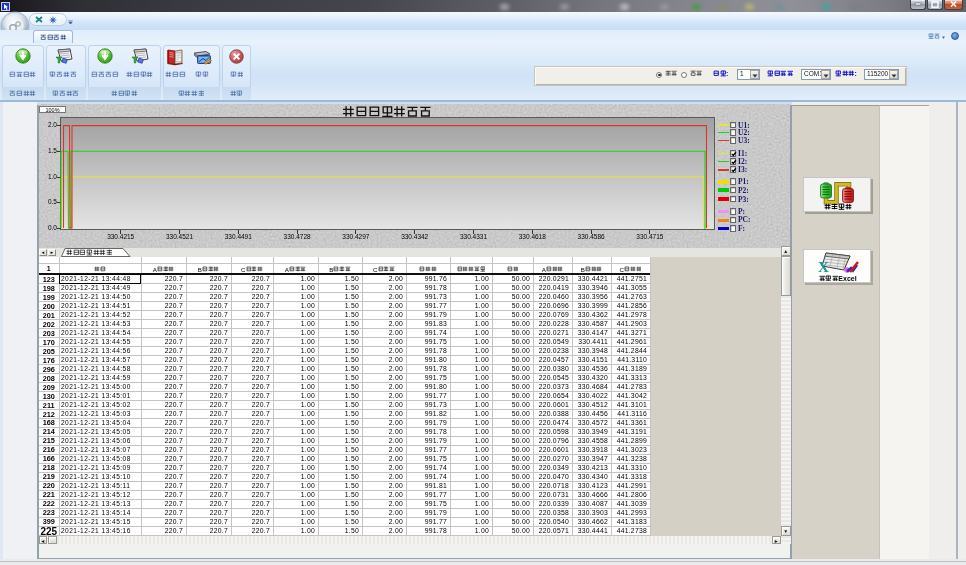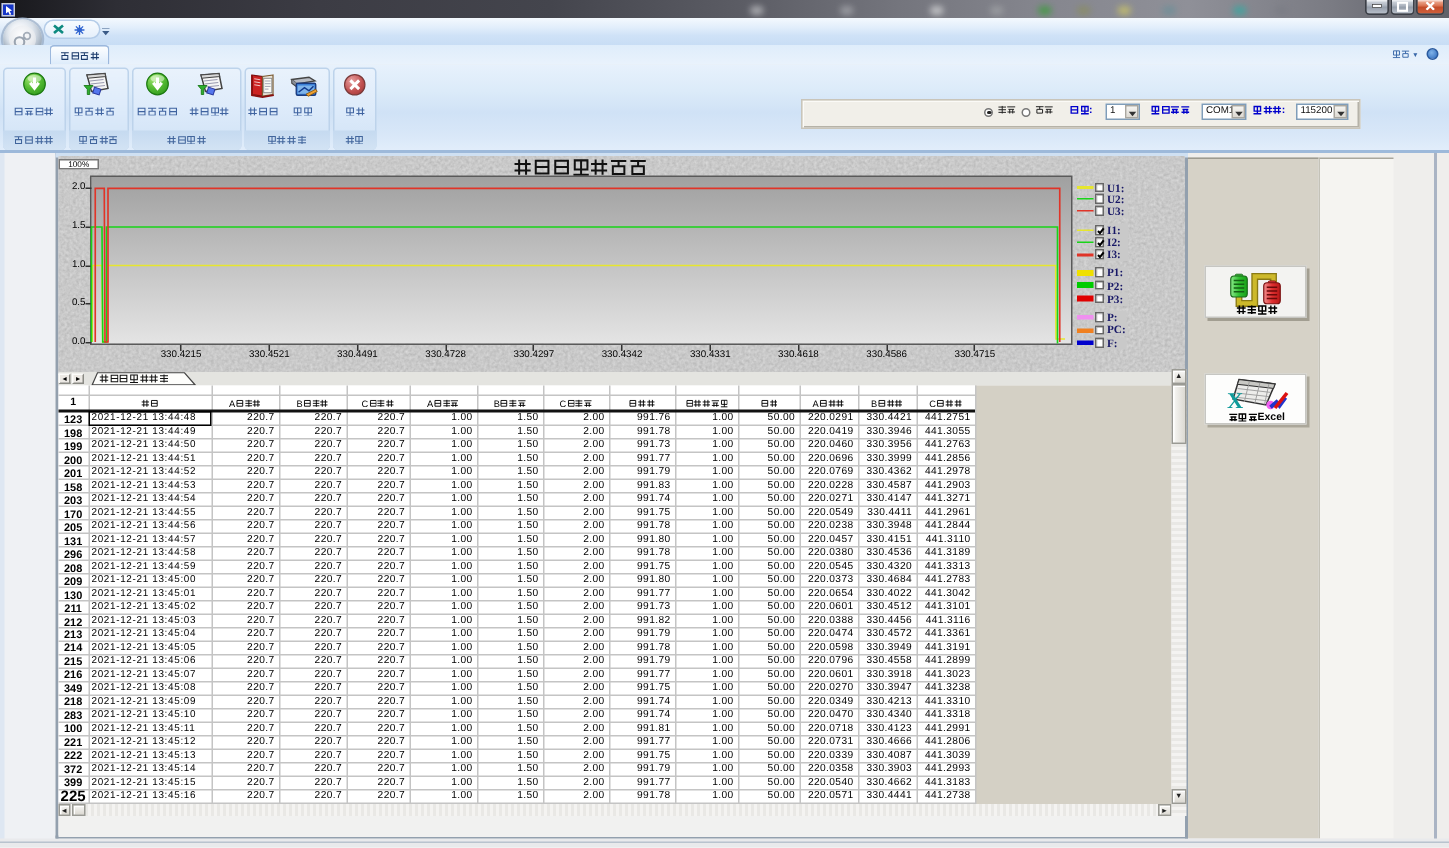--- a/index.html
+++ b/index.html
@@ -639,21 +639,21 @@
     <div style="position:absolute;left:231px;top:311.77px;width:39px;height:8px;text-align:right;font-size:6.8px;color:#000;letter-spacing:0.25px">220.7</div>
     <div style="position:absolute;left:273px;top:311.77px;width:42px;height:8px;text-align:right;font-size:6.8px;color:#000;letter-spacing:0.25px">1.00</div>
     <div style="position:absolute;left:318px;top:311.77px;width:41px;height:8px;text-align:right;font-size:6.8px;color:#000;letter-spacing:0.25px">1.50</div>
     <div style="position:absolute;left:362px;top:311.77px;width:41px;height:8px;text-align:right;font-size:6.8px;color:#000;letter-spacing:0.25px">2.00</div>
     <div style="position:absolute;left:406px;top:311.77px;width:41px;height:8px;text-align:right;font-size:6.8px;color:#000;letter-spacing:0.25px">991.79</div>
     <div style="position:absolute;left:450px;top:311.77px;width:39px;height:8px;text-align:right;font-size:6.8px;color:#000;letter-spacing:0.25px">1.00</div>
     <div style="position:absolute;left:492px;top:311.77px;width:38px;height:8px;text-align:right;font-size:6.8px;color:#000;letter-spacing:0.25px">50.00</div>
     <div style="position:absolute;left:533px;top:311.77px;width:36px;height:8px;text-align:right;font-size:6.8px;color:#000;letter-spacing:0.25px">220.0769</div>
     <div style="position:absolute;left:572px;top:311.77px;width:36px;height:8px;text-align:right;font-size:6.8px;color:#000;letter-spacing:0.25px">330.4362</div>
     <div style="position:absolute;left:611px;top:311.77px;width:36px;height:8px;text-align:right;font-size:6.8px;color:#000;letter-spacing:0.25px">441.2978</div>
-    <div style="position:absolute;left:38.5px;top:320.57px;width:20.5px;height:8px;text-align:center;font-size:7.3px;font-weight:bold;color:#000">158</div>
+    <div style="position:absolute;left:38.5px;top:320.57px;width:20.5px;height:8px;text-align:center;font-size:7.3px;font-weight:bold;color:#000">202</div>
     <div style="position:absolute;left:61px;top:320.77px;width:78px;height:8px;font-size:6.6px;color:#000;white-space:nowrap;letter-spacing:0.45px">2021-12-21 13:44:53</div>
     <div style="position:absolute;left:141px;top:320.77px;width:42px;height:8px;text-align:right;font-size:6.8px;color:#000;letter-spacing:0.25px">220.7</div>
     <div style="position:absolute;left:186px;top:320.77px;width:42px;height:8px;text-align:right;font-size:6.8px;color:#000;letter-spacing:0.25px">220.7</div>
     <div style="position:absolute;left:231px;top:320.77px;width:39px;height:8px;text-align:right;font-size:6.8px;color:#000;letter-spacing:0.25px">220.7</div>
     <div style="position:absolute;left:273px;top:320.77px;width:42px;height:8px;text-align:right;font-size:6.8px;color:#000;letter-spacing:0.25px">1.00</div>
     <div style="position:absolute;left:318px;top:320.77px;width:41px;height:8px;text-align:right;font-size:6.8px;color:#000;letter-spacing:0.25px">1.50</div>
     <div style="position:absolute;left:362px;top:320.77px;width:41px;height:8px;text-align:right;font-size:6.8px;color:#000;letter-spacing:0.25px">2.00</div>
     <div style="position:absolute;left:406px;top:320.77px;width:41px;height:8px;text-align:right;font-size:6.8px;color:#000;letter-spacing:0.25px">991.83</div>
     <div style="position:absolute;left:450px;top:320.77px;width:39px;height:8px;text-align:right;font-size:6.8px;color:#000;letter-spacing:0.25px">1.00</div>
     <div style="position:absolute;left:492px;top:320.77px;width:38px;height:8px;text-align:right;font-size:6.8px;color:#000;letter-spacing:0.25px">50.00</div>
@@ -695,21 +695,21 @@
     <div style="position:absolute;left:231px;top:347.74px;width:39px;height:8px;text-align:right;font-size:6.8px;color:#000;letter-spacing:0.25px">220.7</div>
     <div style="position:absolute;left:273px;top:347.74px;width:42px;height:8px;text-align:right;font-size:6.8px;color:#000;letter-spacing:0.25px">1.00</div>
     <div style="position:absolute;left:318px;top:347.74px;width:41px;height:8px;text-align:right;font-size:6.8px;color:#000;letter-spacing:0.25px">1.50</div>
     <div style="position:absolute;left:362px;top:347.74px;width:41px;height:8px;text-align:right;font-size:6.8px;color:#000;letter-spacing:0.25px">2.00</div>
     <div style="position:absolute;left:406px;top:347.74px;width:41px;height:8px;text-align:right;font-size:6.8px;color:#000;letter-spacing:0.25px">991.78</div>
     <div style="position:absolute;left:450px;top:347.74px;width:39px;height:8px;text-align:right;font-size:6.8px;color:#000;letter-spacing:0.25px">1.00</div>
     <div style="position:absolute;left:492px;top:347.74px;width:38px;height:8px;text-align:right;font-size:6.8px;color:#000;letter-spacing:0.25px">50.00</div>
     <div style="position:absolute;left:533px;top:347.74px;width:36px;height:8px;text-align:right;font-size:6.8px;color:#000;letter-spacing:0.25px">220.0238</div>
     <div style="position:absolute;left:572px;top:347.74px;width:36px;height:8px;text-align:right;font-size:6.8px;color:#000;letter-spacing:0.25px">330.3948</div>
     <div style="position:absolute;left:611px;top:347.74px;width:36px;height:8px;text-align:right;font-size:6.8px;color:#000;letter-spacing:0.25px">441.2844</div>
-    <div style="position:absolute;left:38.5px;top:356.54px;width:20.5px;height:8px;text-align:center;font-size:7.3px;font-weight:bold;color:#000">131</div>
+    <div style="position:absolute;left:38.5px;top:356.54px;width:20.5px;height:8px;text-align:center;font-size:7.3px;font-weight:bold;color:#000">176</div>
     <div style="position:absolute;left:61px;top:356.74px;width:78px;height:8px;font-size:6.6px;color:#000;white-space:nowrap;letter-spacing:0.45px">2021-12-21 13:44:57</div>
     <div style="position:absolute;left:141px;top:356.74px;width:42px;height:8px;text-align:right;font-size:6.8px;color:#000;letter-spacing:0.25px">220.7</div>
     <div style="position:absolute;left:186px;top:356.74px;width:42px;height:8px;text-align:right;font-size:6.8px;color:#000;letter-spacing:0.25px">220.7</div>
     <div style="position:absolute;left:231px;top:356.74px;width:39px;height:8px;text-align:right;font-size:6.8px;color:#000;letter-spacing:0.25px">220.7</div>
     <div style="position:absolute;left:273px;top:356.74px;width:42px;height:8px;text-align:right;font-size:6.8px;color:#000;letter-spacing:0.25px">1.00</div>
     <div style="position:absolute;left:318px;top:356.74px;width:41px;height:8px;text-align:right;font-size:6.8px;color:#000;letter-spacing:0.25px">1.50</div>
     <div style="position:absolute;left:362px;top:356.74px;width:41px;height:8px;text-align:right;font-size:6.8px;color:#000;letter-spacing:0.25px">2.00</div>
     <div style="position:absolute;left:406px;top:356.74px;width:41px;height:8px;text-align:right;font-size:6.8px;color:#000;letter-spacing:0.25px">991.80</div>
     <div style="position:absolute;left:450px;top:356.74px;width:39px;height:8px;text-align:right;font-size:6.8px;color:#000;letter-spacing:0.25px">1.00</div>
     <div style="position:absolute;left:492px;top:356.74px;width:38px;height:8px;text-align:right;font-size:6.8px;color:#000;letter-spacing:0.25px">50.00</div>
@@ -793,21 +793,21 @@
     <div style="position:absolute;left:231px;top:410.69px;width:39px;height:8px;text-align:right;font-size:6.8px;color:#000;letter-spacing:0.25px">220.7</div>
     <div style="position:absolute;left:273px;top:410.69px;width:42px;height:8px;text-align:right;font-size:6.8px;color:#000;letter-spacing:0.25px">1.00</div>
     <div style="position:absolute;left:318px;top:410.69px;width:41px;height:8px;text-align:right;font-size:6.8px;color:#000;letter-spacing:0.25px">1.50</div>
     <div style="position:absolute;left:362px;top:410.69px;width:41px;height:8px;text-align:right;font-size:6.8px;color:#000;letter-spacing:0.25px">2.00</div>
     <div style="position:absolute;left:406px;top:410.69px;width:41px;height:8px;text-align:right;font-size:6.8px;color:#000;letter-spacing:0.25px">991.82</div>
     <div style="position:absolute;left:450px;top:410.69px;width:39px;height:8px;text-align:right;font-size:6.8px;color:#000;letter-spacing:0.25px">1.00</div>
     <div style="position:absolute;left:492px;top:410.69px;width:38px;height:8px;text-align:right;font-size:6.8px;color:#000;letter-spacing:0.25px">50.00</div>
     <div style="position:absolute;left:533px;top:410.69px;width:36px;height:8px;text-align:right;font-size:6.8px;color:#000;letter-spacing:0.25px">220.0388</div>
     <div style="position:absolute;left:572px;top:410.69px;width:36px;height:8px;text-align:right;font-size:6.8px;color:#000;letter-spacing:0.25px">330.4456</div>
     <div style="position:absolute;left:611px;top:410.69px;width:36px;height:8px;text-align:right;font-size:6.8px;color:#000;letter-spacing:0.25px">441.3116</div>
-    <div style="position:absolute;left:38.5px;top:419.49px;width:20.5px;height:8px;text-align:center;font-size:7.3px;font-weight:bold;color:#000">213</div>
+    <div style="position:absolute;left:38.5px;top:419.49px;width:20.5px;height:8px;text-align:center;font-size:7.3px;font-weight:bold;color:#000">168</div>
     <div style="position:absolute;left:61px;top:419.69px;width:78px;height:8px;font-size:6.6px;color:#000;white-space:nowrap;letter-spacing:0.45px">2021-12-21 13:45:04</div>
     <div style="position:absolute;left:141px;top:419.69px;width:42px;height:8px;text-align:right;font-size:6.8px;color:#000;letter-spacing:0.25px">220.7</div>
     <div style="position:absolute;left:186px;top:419.69px;width:42px;height:8px;text-align:right;font-size:6.8px;color:#000;letter-spacing:0.25px">220.7</div>
     <div style="position:absolute;left:231px;top:419.69px;width:39px;height:8px;text-align:right;font-size:6.8px;color:#000;letter-spacing:0.25px">220.7</div>
     <div style="position:absolute;left:273px;top:419.69px;width:42px;height:8px;text-align:right;font-size:6.8px;color:#000;letter-spacing:0.25px">1.00</div>
     <div style="position:absolute;left:318px;top:419.69px;width:41px;height:8px;text-align:right;font-size:6.8px;color:#000;letter-spacing:0.25px">1.50</div>
     <div style="position:absolute;left:362px;top:419.69px;width:41px;height:8px;text-align:right;font-size:6.8px;color:#000;letter-spacing:0.25px">2.00</div>
     <div style="position:absolute;left:406px;top:419.69px;width:41px;height:8px;text-align:right;font-size:6.8px;color:#000;letter-spacing:0.25px">991.79</div>
     <div style="position:absolute;left:450px;top:419.69px;width:39px;height:8px;text-align:right;font-size:6.8px;color:#000;letter-spacing:0.25px">1.00</div>
     <div style="position:absolute;left:492px;top:419.69px;width:38px;height:8px;text-align:right;font-size:6.8px;color:#000;letter-spacing:0.25px">50.00</div>
@@ -849,21 +849,21 @@
     <div style="position:absolute;left:231px;top:446.67px;width:39px;height:8px;text-align:right;font-size:6.8px;color:#000;letter-spacing:0.25px">220.7</div>
     <div style="position:absolute;left:273px;top:446.67px;width:42px;height:8px;text-align:right;font-size:6.8px;color:#000;letter-spacing:0.25px">1.00</div>
     <div style="position:absolute;left:318px;top:446.67px;width:41px;height:8px;text-align:right;font-size:6.8px;color:#000;letter-spacing:0.25px">1.50</div>
     <div style="position:absolute;left:362px;top:446.67px;width:41px;height:8px;text-align:right;font-size:6.8px;color:#000;letter-spacing:0.25px">2.00</div>
     <div style="position:absolute;left:406px;top:446.67px;width:41px;height:8px;text-align:right;font-size:6.8px;color:#000;letter-spacing:0.25px">991.77</div>
     <div style="position:absolute;left:450px;top:446.67px;width:39px;height:8px;text-align:right;font-size:6.8px;color:#000;letter-spacing:0.25px">1.00</div>
     <div style="position:absolute;left:492px;top:446.67px;width:38px;height:8px;text-align:right;font-size:6.8px;color:#000;letter-spacing:0.25px">50.00</div>
     <div style="position:absolute;left:533px;top:446.67px;width:36px;height:8px;text-align:right;font-size:6.8px;color:#000;letter-spacing:0.25px">220.0601</div>
     <div style="position:absolute;left:572px;top:446.67px;width:36px;height:8px;text-align:right;font-size:6.8px;color:#000;letter-spacing:0.25px">330.3918</div>
     <div style="position:absolute;left:611px;top:446.67px;width:36px;height:8px;text-align:right;font-size:6.8px;color:#000;letter-spacing:0.25px">441.3023</div>
-    <div style="position:absolute;left:38.5px;top:455.46px;width:20.5px;height:8px;text-align:center;font-size:7.3px;font-weight:bold;color:#000">349</div>
+    <div style="position:absolute;left:38.5px;top:455.46px;width:20.5px;height:8px;text-align:center;font-size:7.3px;font-weight:bold;color:#000">166</div>
     <div style="position:absolute;left:61px;top:455.66px;width:78px;height:8px;font-size:6.6px;color:#000;white-space:nowrap;letter-spacing:0.45px">2021-12-21 13:45:08</div>
     <div style="position:absolute;left:141px;top:455.66px;width:42px;height:8px;text-align:right;font-size:6.8px;color:#000;letter-spacing:0.25px">220.7</div>
     <div style="position:absolute;left:186px;top:455.66px;width:42px;height:8px;text-align:right;font-size:6.8px;color:#000;letter-spacing:0.25px">220.7</div>
     <div style="position:absolute;left:231px;top:455.66px;width:39px;height:8px;text-align:right;font-size:6.8px;color:#000;letter-spacing:0.25px">220.7</div>
     <div style="position:absolute;left:273px;top:455.66px;width:42px;height:8px;text-align:right;font-size:6.8px;color:#000;letter-spacing:0.25px">1.00</div>
     <div style="position:absolute;left:318px;top:455.66px;width:41px;height:8px;text-align:right;font-size:6.8px;color:#000;letter-spacing:0.25px">1.50</div>
     <div style="position:absolute;left:362px;top:455.66px;width:41px;height:8px;text-align:right;font-size:6.8px;color:#000;letter-spacing:0.25px">2.00</div>
     <div style="position:absolute;left:406px;top:455.66px;width:41px;height:8px;text-align:right;font-size:6.8px;color:#000;letter-spacing:0.25px">991.75</div>
     <div style="position:absolute;left:450px;top:455.66px;width:39px;height:8px;text-align:right;font-size:6.8px;color:#000;letter-spacing:0.25px">1.00</div>
     <div style="position:absolute;left:492px;top:455.66px;width:38px;height:8px;text-align:right;font-size:6.8px;color:#000;letter-spacing:0.25px">50.00</div>
@@ -877,35 +877,35 @@
     <div style="position:absolute;left:231px;top:464.65px;width:39px;height:8px;text-align:right;font-size:6.8px;color:#000;letter-spacing:0.25px">220.7</div>
     <div style="position:absolute;left:273px;top:464.65px;width:42px;height:8px;text-align:right;font-size:6.8px;color:#000;letter-spacing:0.25px">1.00</div>
     <div style="position:absolute;left:318px;top:464.65px;width:41px;height:8px;text-align:right;font-size:6.8px;color:#000;letter-spacing:0.25px">1.50</div>
     <div style="position:absolute;left:362px;top:464.65px;width:41px;height:8px;text-align:right;font-size:6.8px;color:#000;letter-spacing:0.25px">2.00</div>
     <div style="position:absolute;left:406px;top:464.65px;width:41px;height:8px;text-align:right;font-size:6.8px;color:#000;letter-spacing:0.25px">991.74</div>
     <div style="position:absolute;left:450px;top:464.65px;width:39px;height:8px;text-align:right;font-size:6.8px;color:#000;letter-spacing:0.25px">1.00</div>
     <div style="position:absolute;left:492px;top:464.65px;width:38px;height:8px;text-align:right;font-size:6.8px;color:#000;letter-spacing:0.25px">50.00</div>
     <div style="position:absolute;left:533px;top:464.65px;width:36px;height:8px;text-align:right;font-size:6.8px;color:#000;letter-spacing:0.25px">220.0349</div>
     <div style="position:absolute;left:572px;top:464.65px;width:36px;height:8px;text-align:right;font-size:6.8px;color:#000;letter-spacing:0.25px">330.4213</div>
     <div style="position:absolute;left:611px;top:464.65px;width:36px;height:8px;text-align:right;font-size:6.8px;color:#000;letter-spacing:0.25px">441.3310</div>
-    <div style="position:absolute;left:38.5px;top:473.45px;width:20.5px;height:8px;text-align:center;font-size:7.3px;font-weight:bold;color:#000">283</div>
+    <div style="position:absolute;left:38.5px;top:473.45px;width:20.5px;height:8px;text-align:center;font-size:7.3px;font-weight:bold;color:#000">219</div>
     <div style="position:absolute;left:61px;top:473.65px;width:78px;height:8px;font-size:6.6px;color:#000;white-space:nowrap;letter-spacing:0.45px">2021-12-21 13:45:10</div>
     <div style="position:absolute;left:141px;top:473.65px;width:42px;height:8px;text-align:right;font-size:6.8px;color:#000;letter-spacing:0.25px">220.7</div>
     <div style="position:absolute;left:186px;top:473.65px;width:42px;height:8px;text-align:right;font-size:6.8px;color:#000;letter-spacing:0.25px">220.7</div>
     <div style="position:absolute;left:231px;top:473.65px;width:39px;height:8px;text-align:right;font-size:6.8px;color:#000;letter-spacing:0.25px">220.7</div>
     <div style="position:absolute;left:273px;top:473.65px;width:42px;height:8px;text-align:right;font-size:6.8px;color:#000;letter-spacing:0.25px">1.00</div>
     <div style="position:absolute;left:318px;top:473.65px;width:41px;height:8px;text-align:right;font-size:6.8px;color:#000;letter-spacing:0.25px">1.50</div>
     <div style="position:absolute;left:362px;top:473.65px;width:41px;height:8px;text-align:right;font-size:6.8px;color:#000;letter-spacing:0.25px">2.00</div>
     <div style="position:absolute;left:406px;top:473.65px;width:41px;height:8px;text-align:right;font-size:6.8px;color:#000;letter-spacing:0.25px">991.74</div>
     <div style="position:absolute;left:450px;top:473.65px;width:39px;height:8px;text-align:right;font-size:6.8px;color:#000;letter-spacing:0.25px">1.00</div>
     <div style="position:absolute;left:492px;top:473.65px;width:38px;height:8px;text-align:right;font-size:6.8px;color:#000;letter-spacing:0.25px">50.00</div>
     <div style="position:absolute;left:533px;top:473.65px;width:36px;height:8px;text-align:right;font-size:6.8px;color:#000;letter-spacing:0.25px">220.0470</div>
     <div style="position:absolute;left:572px;top:473.65px;width:36px;height:8px;text-align:right;font-size:6.8px;color:#000;letter-spacing:0.25px">330.4340</div>
     <div style="position:absolute;left:611px;top:473.65px;width:36px;height:8px;text-align:right;font-size:6.8px;color:#000;letter-spacing:0.25px">441.3318</div>
-    <div style="position:absolute;left:38.5px;top:482.44px;width:20.5px;height:8px;text-align:center;font-size:7.3px;font-weight:bold;color:#000">100</div>
+    <div style="position:absolute;left:38.5px;top:482.44px;width:20.5px;height:8px;text-align:center;font-size:7.3px;font-weight:bold;color:#000">220</div>
     <div style="position:absolute;left:61px;top:482.64px;width:78px;height:8px;font-size:6.6px;color:#000;white-space:nowrap;letter-spacing:0.45px">2021-12-21 13:45:11</div>
     <div style="position:absolute;left:141px;top:482.64px;width:42px;height:8px;text-align:right;font-size:6.8px;color:#000;letter-spacing:0.25px">220.7</div>
     <div style="position:absolute;left:186px;top:482.64px;width:42px;height:8px;text-align:right;font-size:6.8px;color:#000;letter-spacing:0.25px">220.7</div>
     <div style="position:absolute;left:231px;top:482.64px;width:39px;height:8px;text-align:right;font-size:6.8px;color:#000;letter-spacing:0.25px">220.7</div>
     <div style="position:absolute;left:273px;top:482.64px;width:42px;height:8px;text-align:right;font-size:6.8px;color:#000;letter-spacing:0.25px">1.00</div>
     <div style="position:absolute;left:318px;top:482.64px;width:41px;height:8px;text-align:right;font-size:6.8px;color:#000;letter-spacing:0.25px">1.50</div>
     <div style="position:absolute;left:362px;top:482.64px;width:41px;height:8px;text-align:right;font-size:6.8px;color:#000;letter-spacing:0.25px">2.00</div>
     <div style="position:absolute;left:406px;top:482.64px;width:41px;height:8px;text-align:right;font-size:6.8px;color:#000;letter-spacing:0.25px">991.81</div>
     <div style="position:absolute;left:450px;top:482.64px;width:39px;height:8px;text-align:right;font-size:6.8px;color:#000;letter-spacing:0.25px">1.00</div>
     <div style="position:absolute;left:492px;top:482.64px;width:38px;height:8px;text-align:right;font-size:6.8px;color:#000;letter-spacing:0.25px">50.00</div>
@@ -933,21 +933,21 @@
     <div style="position:absolute;left:231px;top:500.63px;width:39px;height:8px;text-align:right;font-size:6.8px;color:#000;letter-spacing:0.25px">220.7</div>
     <div style="position:absolute;left:273px;top:500.63px;width:42px;height:8px;text-align:right;font-size:6.8px;color:#000;letter-spacing:0.25px">1.00</div>
     <div style="position:absolute;left:318px;top:500.63px;width:41px;height:8px;text-align:right;font-size:6.8px;color:#000;letter-spacing:0.25px">1.50</div>
     <div style="position:absolute;left:362px;top:500.63px;width:41px;height:8px;text-align:right;font-size:6.8px;color:#000;letter-spacing:0.25px">2.00</div>
     <div style="position:absolute;left:406px;top:500.63px;width:41px;height:8px;text-align:right;font-size:6.8px;color:#000;letter-spacing:0.25px">991.75</div>
     <div style="position:absolute;left:450px;top:500.63px;width:39px;height:8px;text-align:right;font-size:6.8px;color:#000;letter-spacing:0.25px">1.00</div>
     <div style="position:absolute;left:492px;top:500.63px;width:38px;height:8px;text-align:right;font-size:6.8px;color:#000;letter-spacing:0.25px">50.00</div>
     <div style="position:absolute;left:533px;top:500.63px;width:36px;height:8px;text-align:right;font-size:6.8px;color:#000;letter-spacing:0.25px">220.0339</div>
     <div style="position:absolute;left:572px;top:500.63px;width:36px;height:8px;text-align:right;font-size:6.8px;color:#000;letter-spacing:0.25px">330.4087</div>
     <div style="position:absolute;left:611px;top:500.63px;width:36px;height:8px;text-align:right;font-size:6.8px;color:#000;letter-spacing:0.25px">441.3039</div>
-    <div style="position:absolute;left:38.5px;top:509.42px;width:20.5px;height:8px;text-align:center;font-size:7.3px;font-weight:bold;color:#000">372</div>
+    <div style="position:absolute;left:38.5px;top:509.42px;width:20.5px;height:8px;text-align:center;font-size:7.3px;font-weight:bold;color:#000">223</div>
     <div style="position:absolute;left:61px;top:509.62px;width:78px;height:8px;font-size:6.6px;color:#000;white-space:nowrap;letter-spacing:0.45px">2021-12-21 13:45:14</div>
     <div style="position:absolute;left:141px;top:509.62px;width:42px;height:8px;text-align:right;font-size:6.8px;color:#000;letter-spacing:0.25px">220.7</div>
     <div style="position:absolute;left:186px;top:509.62px;width:42px;height:8px;text-align:right;font-size:6.8px;color:#000;letter-spacing:0.25px">220.7</div>
     <div style="position:absolute;left:231px;top:509.62px;width:39px;height:8px;text-align:right;font-size:6.8px;color:#000;letter-spacing:0.25px">220.7</div>
     <div style="position:absolute;left:273px;top:509.62px;width:42px;height:8px;text-align:right;font-size:6.8px;color:#000;letter-spacing:0.25px">1.00</div>
     <div style="position:absolute;left:318px;top:509.62px;width:41px;height:8px;text-align:right;font-size:6.8px;color:#000;letter-spacing:0.25px">1.50</div>
     <div style="position:absolute;left:362px;top:509.62px;width:41px;height:8px;text-align:right;font-size:6.8px;color:#000;letter-spacing:0.25px">2.00</div>
     <div style="position:absolute;left:406px;top:509.62px;width:41px;height:8px;text-align:right;font-size:6.8px;color:#000;letter-spacing:0.25px">991.79</div>
     <div style="position:absolute;left:450px;top:509.62px;width:39px;height:8px;text-align:right;font-size:6.8px;color:#000;letter-spacing:0.25px">1.00</div>
     <div style="position:absolute;left:492px;top:509.62px;width:38px;height:8px;text-align:right;font-size:6.8px;color:#000;letter-spacing:0.25px">50.00</div>

